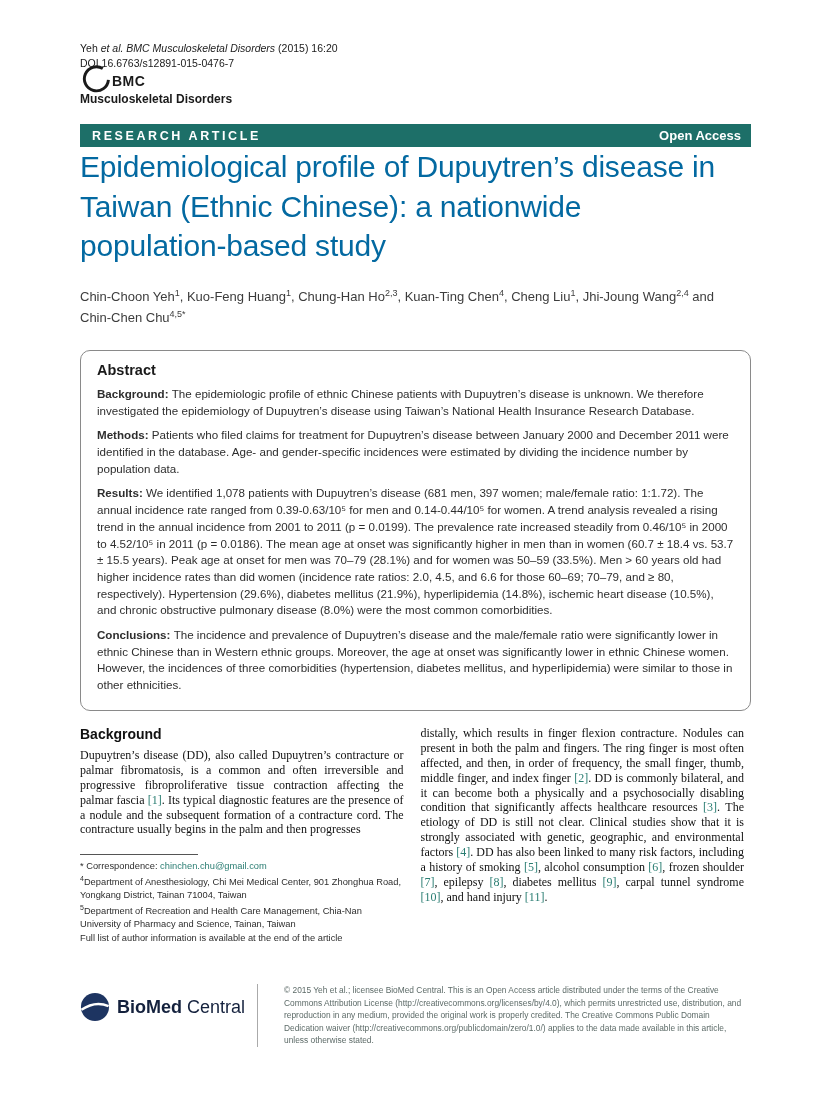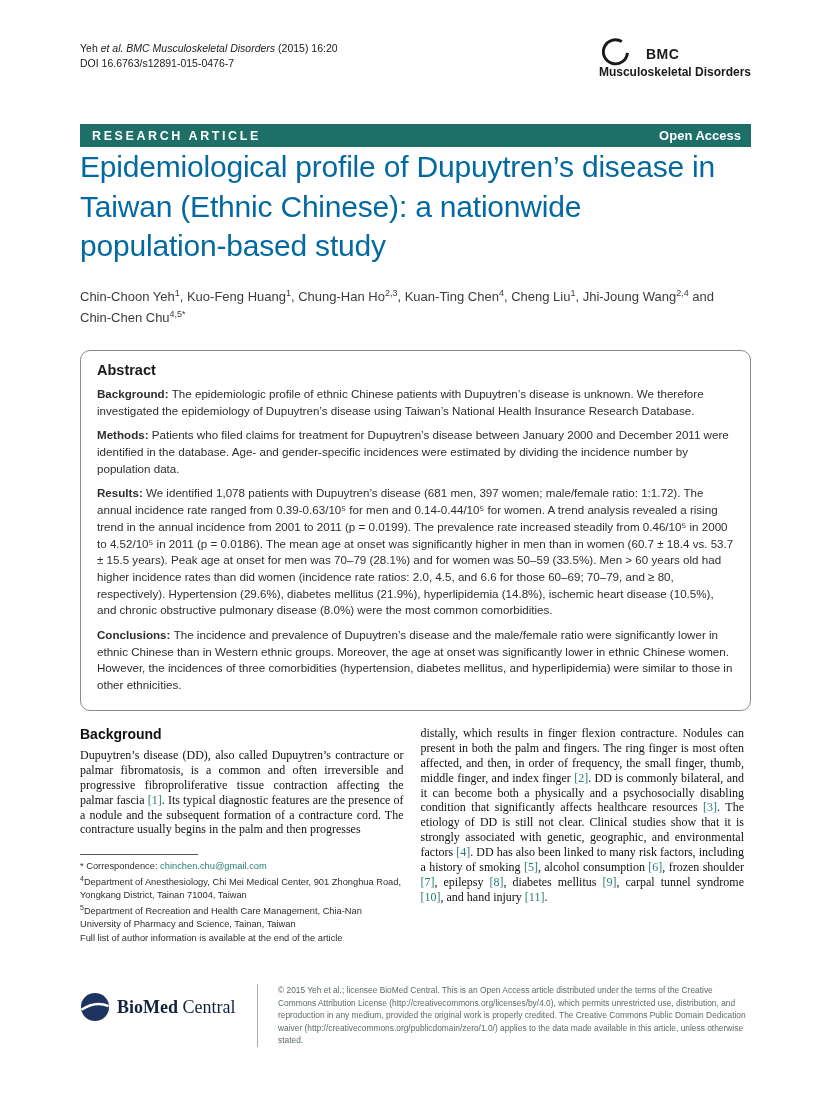--- a/index.html
+++ b/index.html
@@ -4,26 +4,26 @@
 <style>
   * { margin:0; padding:0; box-sizing:border-box; }
   html,body { background:#e9e9e9; }
   .page {
     position:relative; width:827px; height:1102px; margin:0 auto;
     background:#ffffff; overflow:hidden;
     font-family:"Liberation Sans", sans-serif; color:#1a1a1a;
     --banner:#1d6f68; --link:#2a7d72; --navy:#1d3461;
   }
   
-  .top { position:absolute; top:42px; left:80px; right:76px; display:flex; justify-content:space-between; align-items:flex-start; }
+  .top { position:absolute; top:42px; left:80px; right:76px; display:flex; justify-content:space-between; align-items:flex-start;flex-direction:column; }
   .cite-line, .doi-line { font-size:10.5px; color:#1a1a1a; }
   .cite-line em { font-style:italic; }
   .doi-line { margin-top:3px; }
   .logo-block { text-align:left; margin-top:-6px; }
-  .logo-row { display:flex; align-items:center; gap:16px; }
+  .logo-row { display:flex; align-items:center; gap:1px; }
   .logo-arc { width:31px; height:31px; }
   .logo-bmc { font-size:14px; font-weight:bold; letter-spacing:.5px; margin-top:4px; }
   .logo-journal { font-size:12px; font-weight:600; margin-top:-2px; }
   
   .banner { position:absolute; top:124px; left:80px; right:76px; height:23px;
     background:var(--banner); color:#fff; display:flex; justify-content:space-between; align-items:center; padding:0 10px 0 12px; }
   .banner-left { font-size:12.5px; font-weight:bold; letter-spacing:2.6px; }
   .banner-right { font-size:13px; font-weight:bold; }
   
   .title { position:absolute; top:147px; left:80px; width:645px;
@@ -42,24 +42,24 @@
   .body-text { font-family:"Liberation Serif", serif; font-size:12px; line-height:1.24; color:#111; text-align:justify; }
   .cite { color:var(--link); }
   
   .footnotes { margin-top:17px; font-size:9.3px; line-height:1.38; color:#2e2e2e; }
   .fn-rule { width:118px; border-top:1px solid #555; margin-bottom:5px; }
   .fn-line { margin-bottom:1px; }
   .fn-line sup { font-size:7px; }
   .email-link { color:var(--link); text-decoration:none; }
   
   .footer { position:absolute; top:984px; left:80px; right:76px; display:flex; align-items:flex-start; gap:12px; }
-  .bml-logo { display:flex; align-items:center; gap:7px; min-width:165px; padding-top:8px;font-family:Liberation Serif, serif; }
+  .bml-logo { display:flex; align-items:center; gap:7px; min-width:165px; padding-top:8px; }
   .bml-text { font-size:18px; color:#14213d; white-space:nowrap; }
   .bml-text b { font-weight:bold; }
-  .copyright { border-left:1px solid #aaa; padding-left:20px; font-size:8.4px; line-height:1.5; color:#5d6b68; max-width:505px; }
+  .copyright { border-left:1px solid #aaa; padding-left:26px; font-size:8.4px; line-height:1.5; color:#5d6b68; max-width:505px; }
 </style>
 </head>
 <body>
 
 <div class="page" style="--banner: #1d6f68; --link: #2a7d72;">
 
   <header class="top">
     <div class="cite-block">
       <div class="cite-line"><span>Yeh </span><em>et al. BMC Musculoskeletal Disorders</em><span> (2015) 16:20</span></div>
       <div class="doi-line">DOI 16.6763/s12891-015-0476-7</div>

